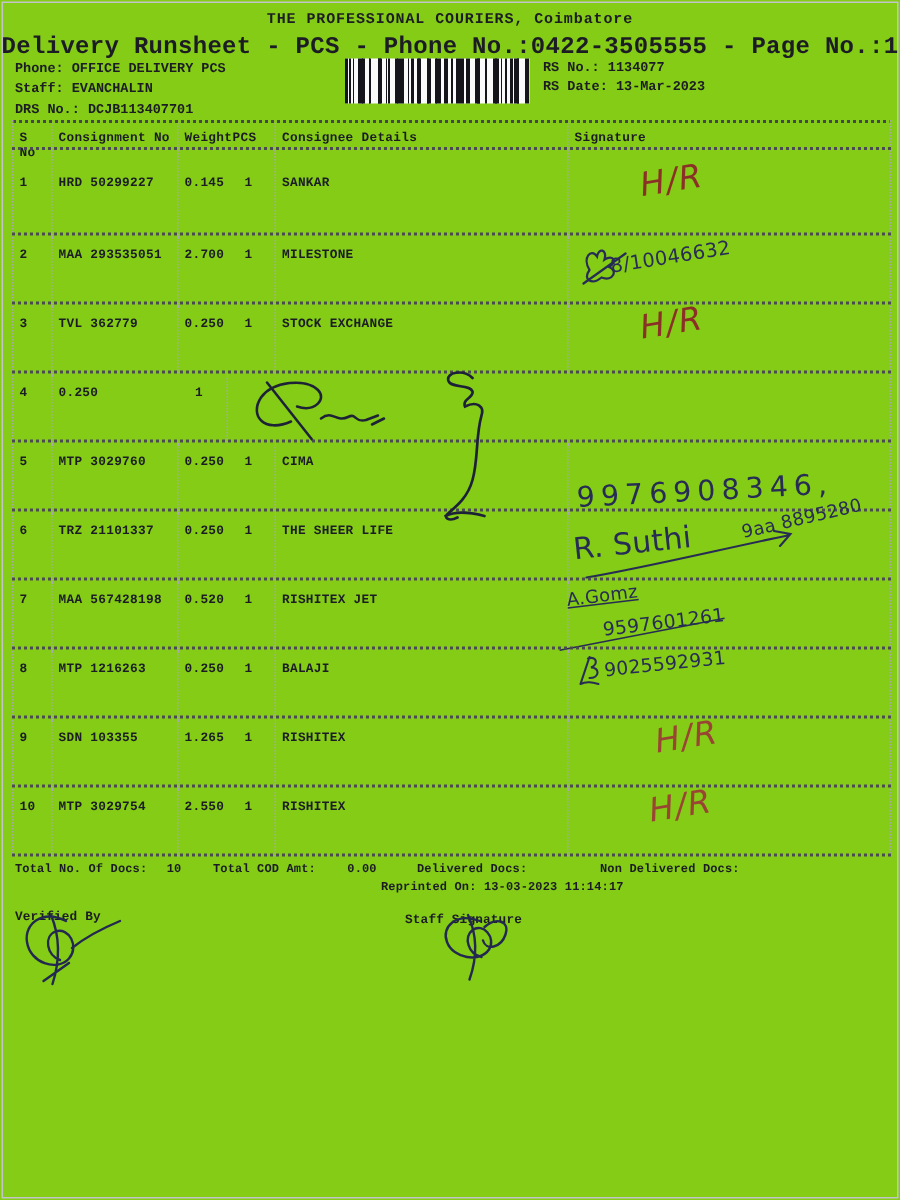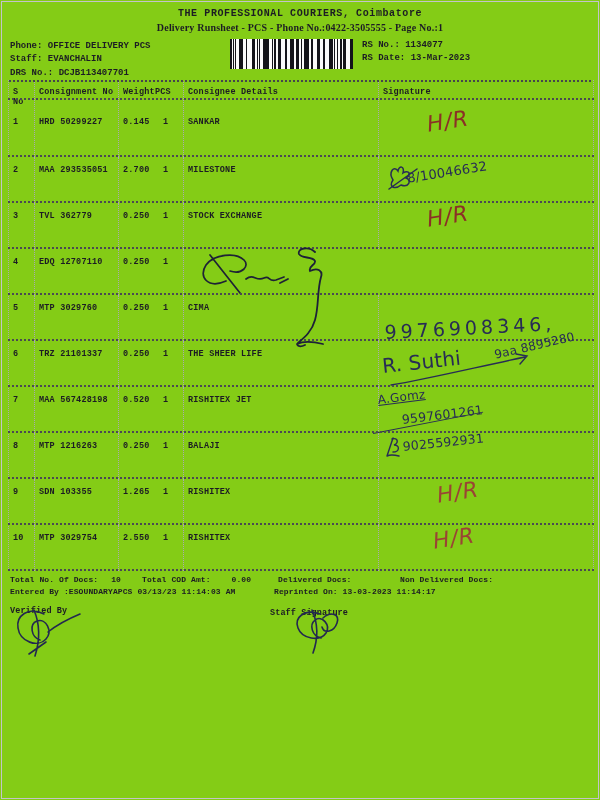--- a/index.html
+++ b/index.html
@@ -2,21 +2,21 @@
 <html><head>
 <meta charset="utf-8">
 <style>
   html,body{margin:0;padding:0;background:#ffffff;}
   .page{position:relative;width:600px;height:800px;background:#84cc16;overflow:hidden;
         font-family:"Liberation Mono","DejaVu Sans Mono",monospace;font-weight:700;color:#1c1c24;}
   .scan-edge{position:absolute;inset:1px;border:1px solid #c3c3ca;pointer-events:none;}
   .abs{position:absolute;white-space:nowrap;}
   .center{left:0;right:0;text-align:center;}
   .t-title{font-size:10px;letter-spacing:.6px;}
-  .t-sub{font-size:10px;letter-spacing:.2px;font-family:Liberation Serif, serif;}
+  .t-sub{font-size:16px;letter-spacing:.2px;}
   .t-meta{font-size:9px;}
   .t-cell{font-size:8.5px;letter-spacing:.2px;}
   .t-foot{font-size:8px;letter-spacing:.1px;}
   .barcode{position:absolute;left:230px;top:39px;width:123px;height:30px;background-color:#fafafa;
     background-image:
       repeating-linear-gradient(90deg,#14141a 0 2px,transparent 2px 5px,#14141a 5px 6px,transparent 6px 11px),
       repeating-linear-gradient(90deg,transparent 0 3px,#14141a 3px 4px,transparent 4px 9px,#14141a 9px 12px,transparent 12px 13px);}
   
   .tbl{position:absolute;left:8px;top:80px;width:584px;border-left:1px dotted #a8a8b0;border-right:1px dotted #a8a8b0;}
   .row{position:relative;display:grid;grid-template-columns:25px 84px 33px 32px 195px 1fr;height:46px;}
@@ -116,21 +116,20 @@
       <div class="c bl">0.250</div>
       <div class="c c-pcs">1</div>
       <div class="c bl">STOCK EXCHANGE</div>
       <div class="c bl c-sig">
         <span class="hw red hr" style="left:46px;top:4px;">H/R</span>
       </div>
     </div>
 
     <div class="row t-cell">
       <div class="c">4</div>
-      <div class="c bl">EDQ 12707110</div>
       <div class="c bl">0.250</div>
       <div class="c c-pcs">1</div>
       <div class="c bl c-sig">
         <svg class="sig" style="left:12px;top:2px;" width="100" height="46" viewBox="0 0 100 46">
           <path d="M30,30 C12,38 2,26 10,14 C18,3 40,1 48,9 C54,15 46,24 34,20 M14,4 L44,42 M50,28 C58,22 60,31 68,27 C74,24 72,31 80,29 L88,26 M84,32 L92,28" fill="none" stroke="#1e2236" stroke-width="1.7" stroke-linecap="round"></path>
         </svg>
       </div>
     </div>
 
     <div class="row t-cell">
@@ -217,22 +216,21 @@
     <span>Total No. Of Docs:</span>
     <span style="margin-left:8px;">10</span>
   </div>
   <div class="abs t-foot" style="left:142px;top:575px;">
     <span>Total COD Amt:</span>
     <span style="margin-left:16px;text-align:center;">0.00</span>
   </div>
   <div class="abs t-foot" style="left:278px;top:575px;">Delivered Docs:</div>
   <div class="abs t-foot" style="left:400px;top:575px;">Non Delivered Docs:</div>
 
-  <div class="abs t-foot" style="left:10px;top:587px;">Entered By :ESOUNDARYAPCS 03/13/23 11:14:03 AM</div>
-  <div class="abs t-foot" style="left:274px;top:587px;">Reprinted On: 13-03-2023 11:14:17</div>
+  <div class="abs t-foot" style="left:254px;top:587px;">Reprinted On: 13-03-2023 11:14:17</div>
 
   <div class="abs t-foot" style="left:10px;top:606px;font-size:8.5px;">Verified By</div>
   <svg class="sig" style="left:10px;top:604px;" width="72" height="56" viewBox="0 0 72 56">
     <path d="M34,10 C18,2 6,12 8,24 C10,38 28,44 36,35 C43,27 36,14 27,17 C19,20 21,33 30,36 M24,6 C29,18 31,33 25,52 M19,50 L36,38 M38,28 C48,20 58,15 70,10" fill="none" stroke="#232850" stroke-width="1.6" stroke-linecap="round"></path>
   </svg>
 
   <div class="abs t-foot" style="left:270px;top:608px;font-size:8.5px;">Staff Signature</div>
   <svg class="sig" style="left:290px;top:606px;" width="60" height="50" viewBox="0 0 60 50">
     <path d="M30,8 C14,2 4,12 8,22 C12,33 30,36 36,27 C41,19 32,9 25,14 C19,19 22,30 31,32 M22,4 C27,15 29,30 23,47 M33,12 C41,5 50,8 47,17 C44,26 34,28 32,21" fill="none" stroke="#232850" stroke-width="1.6" stroke-linecap="round"></path>
   </svg>

